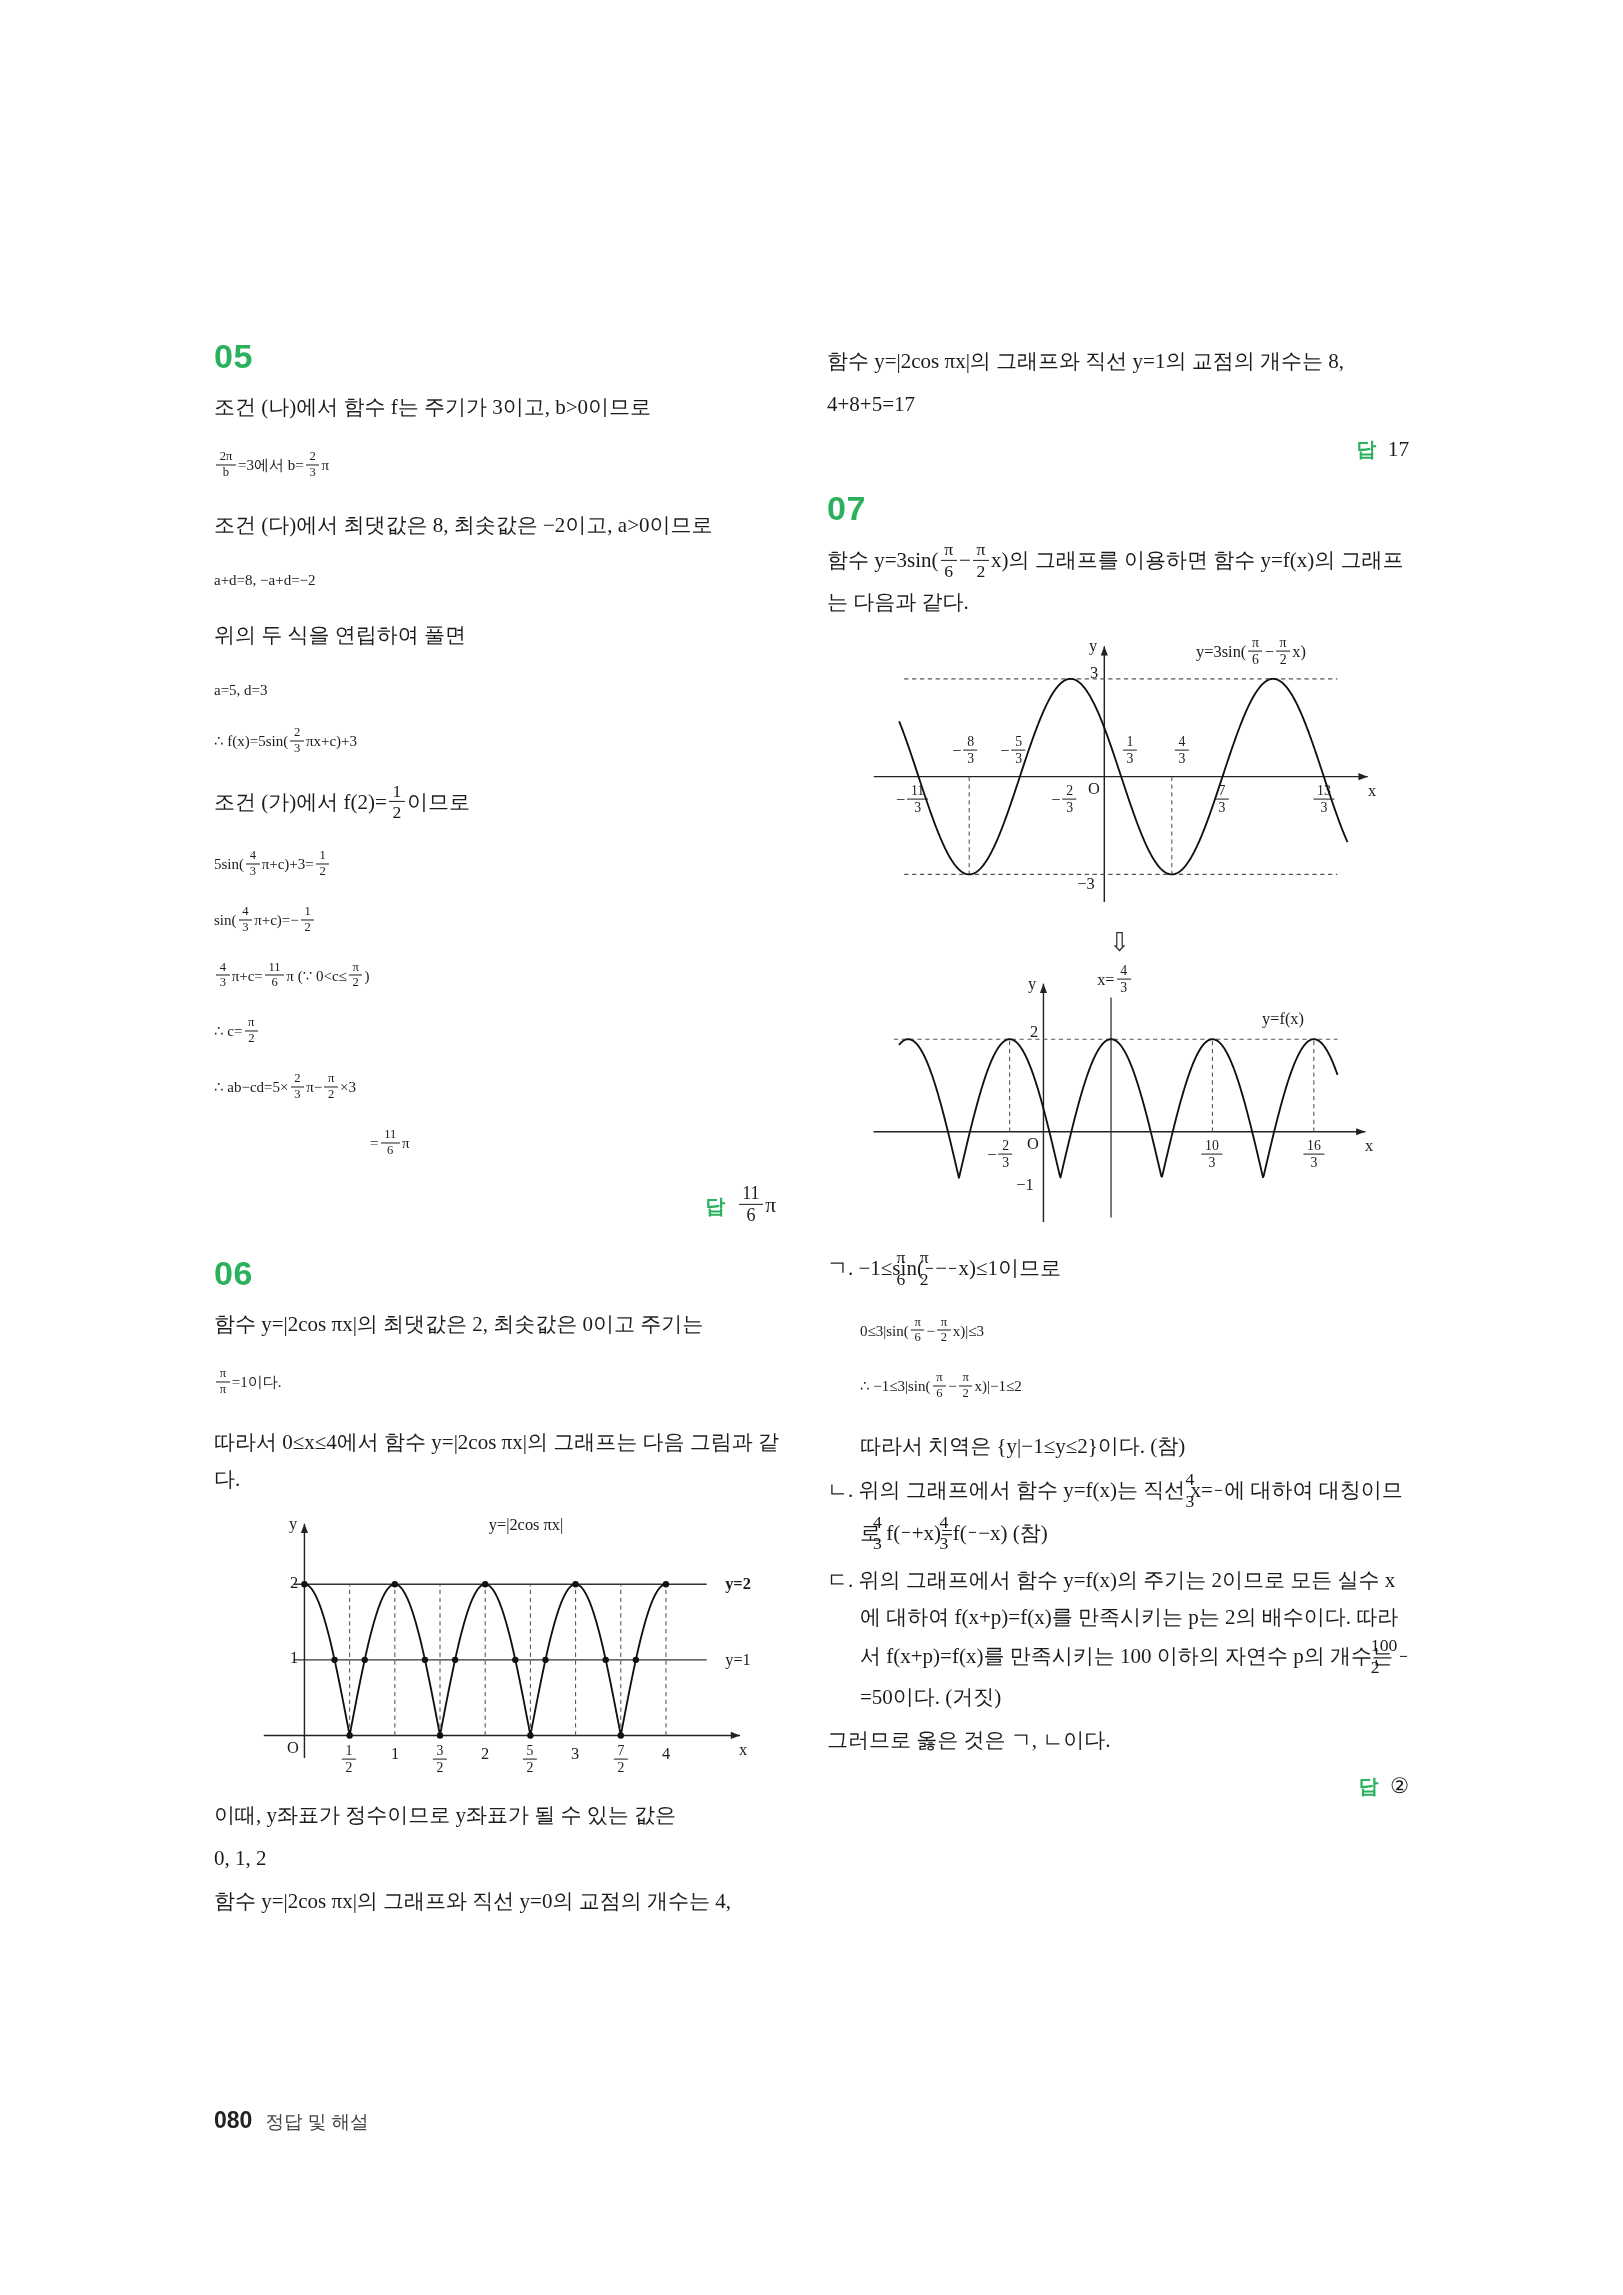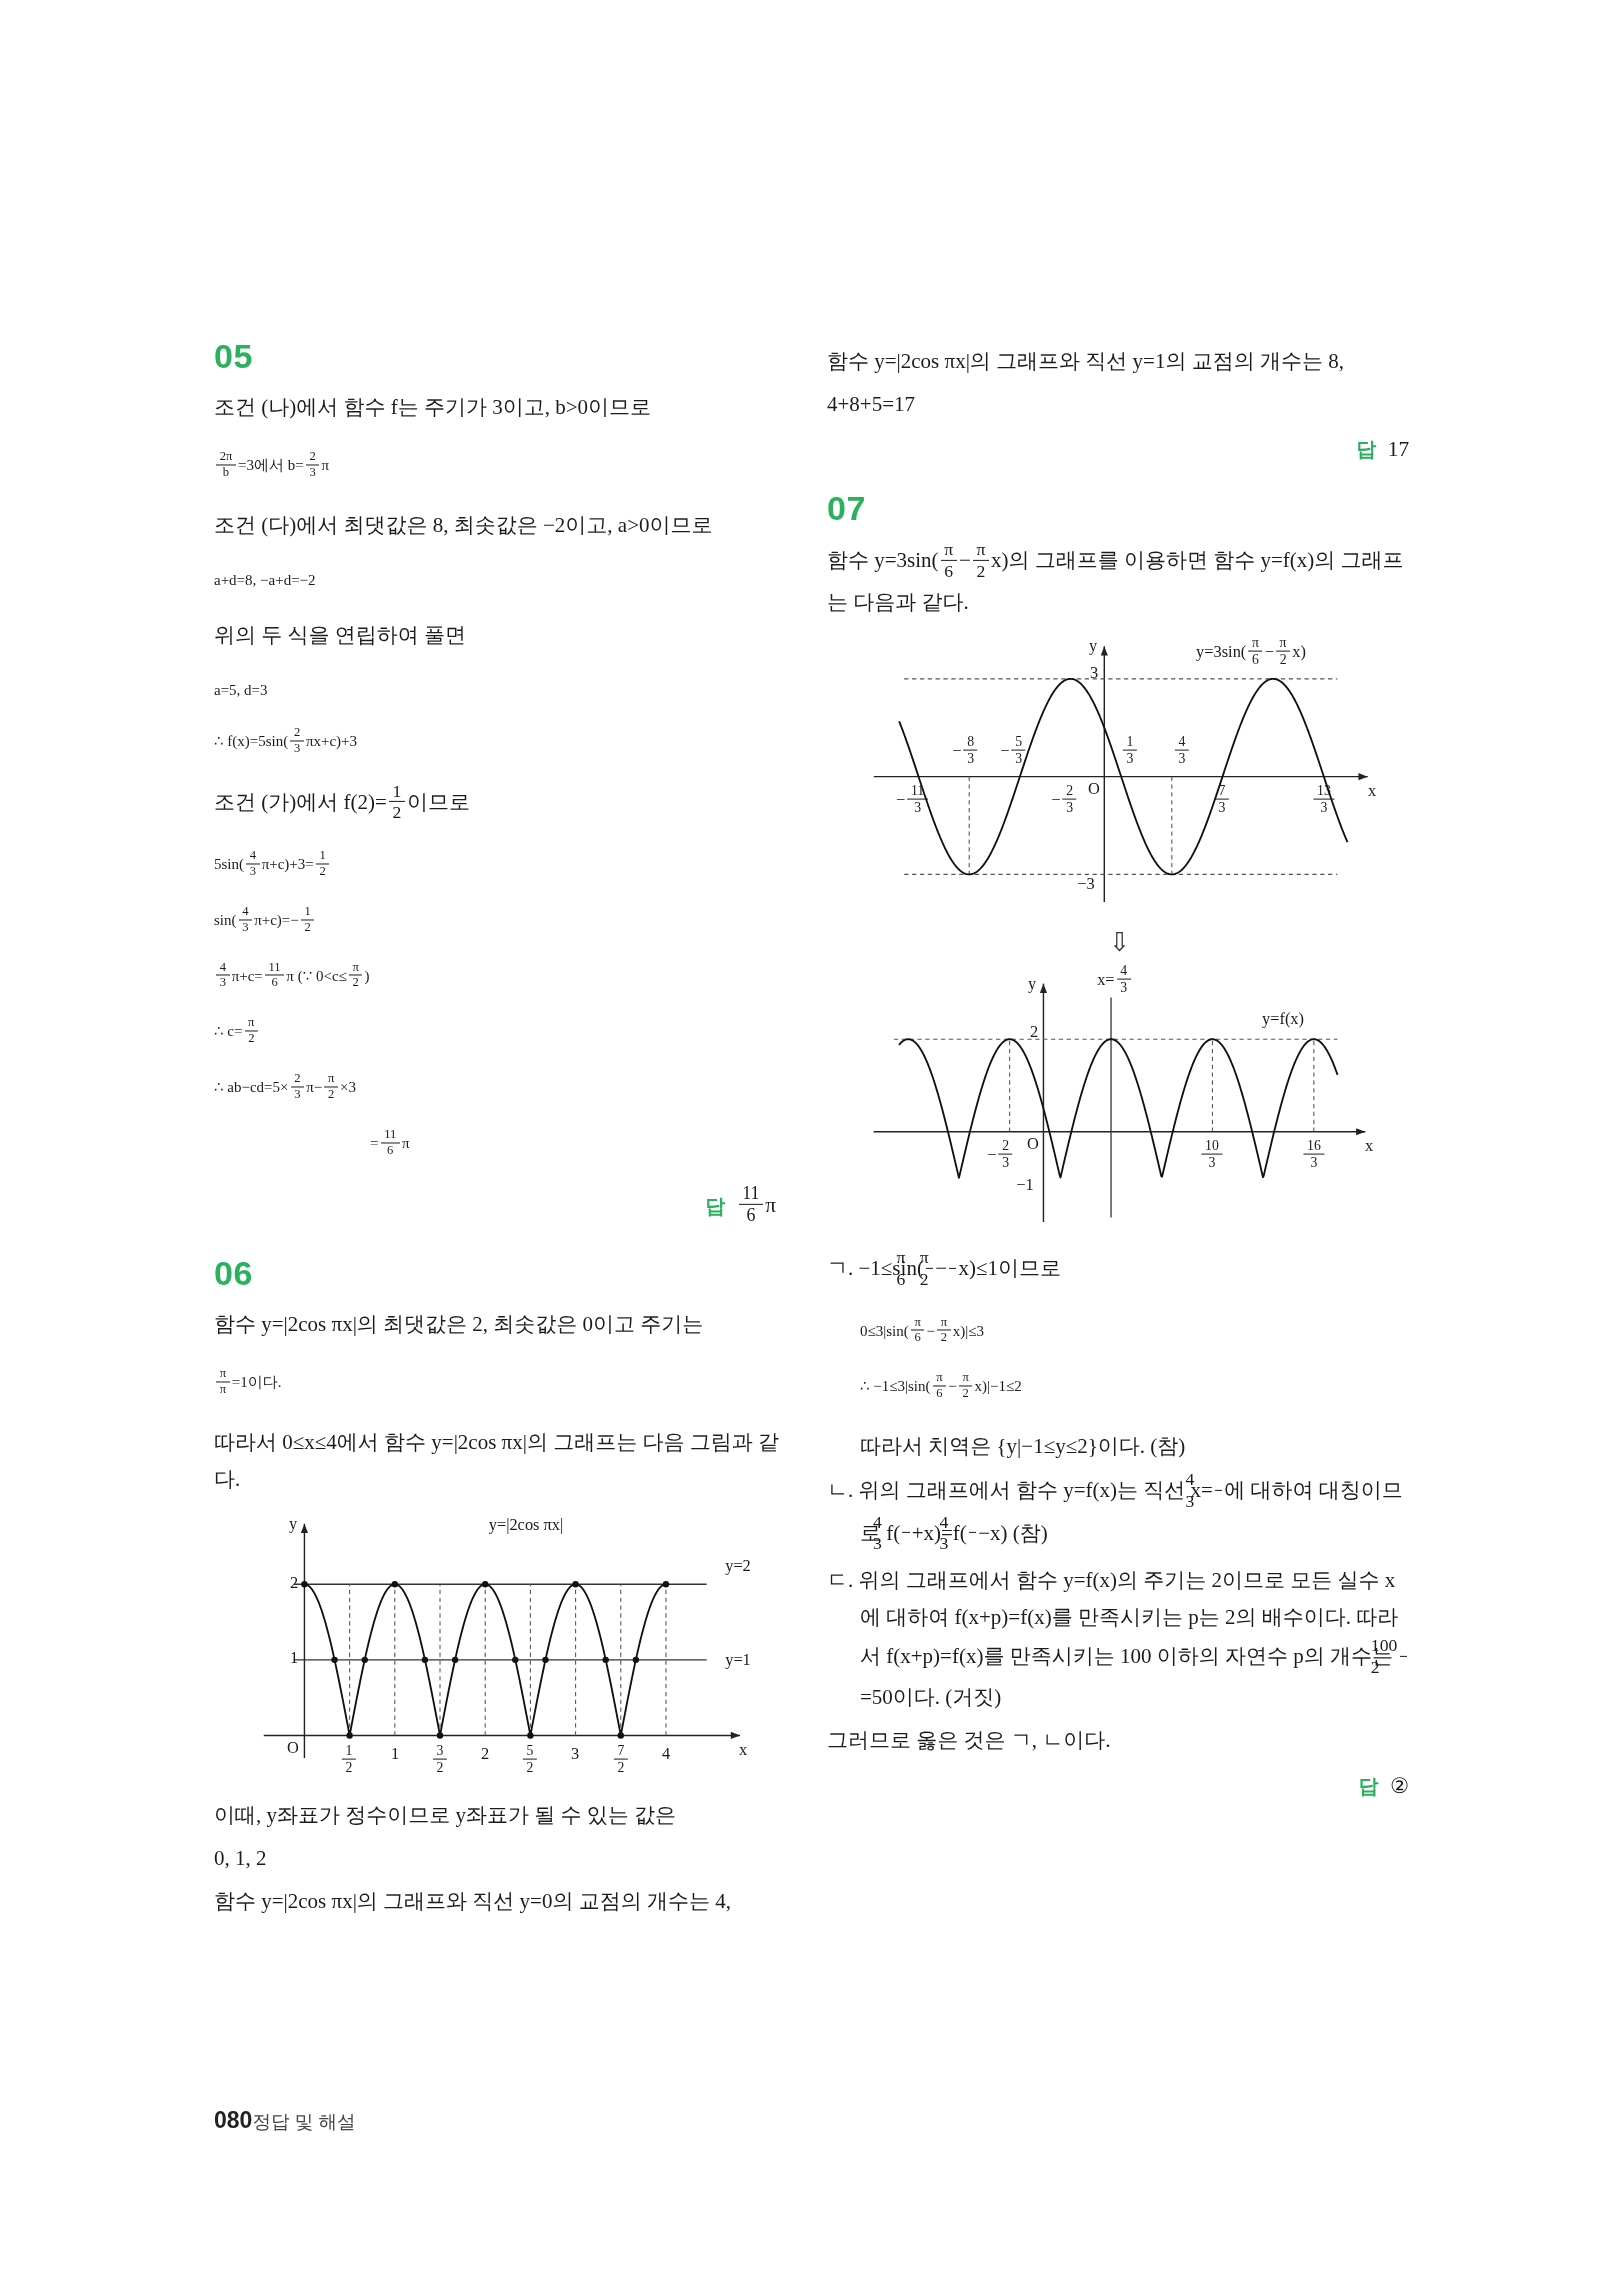--- a/index.html
+++ b/index.html
@@ -25,21 +25,21 @@
   .graph{position:relative;margin:21.4px auto 20px}
   .graph svg{display:block;overflow:visible}
   .glabel{position:absolute;font-size:16.4px;white-space:nowrap;transform:translate(-50%,-50%);line-height:1.1}
   .axis{stroke:#222;stroke-width:2}
   .ah{fill:#222}
   .curve{fill:none;stroke:#111;stroke-width:2.6;stroke-linejoin:round}
   .solid{stroke:#333;stroke-width:1.8}
   .dash{stroke:#555;stroke-width:1.5;stroke-dasharray:6 5}
   .dot{fill:#111}
   .arrow-down{text-align:center;font-size:26px;color:#333;margin:1.4px 0 4.3px}
-  .footer{position:absolute;left:214px;top:2107px;display:flex;align-items:baseline;font-family:"Liberation Sans","DejaVu Sans",sans-serif}
+  .footer{position:absolute;left:214px;top:2107px;display:flex;align-items:baseline;gap:13px;font-family:"Liberation Sans","DejaVu Sans",sans-serif}
   .fp{font-weight:700;font-size:23px;color:#222}
   .fl{font-size:18.6px;color:#444}
 </style>
 </head>
 <body>
 
 <div class="page">
 
   <div class="col col-left">
     <h2 class="pno first">05</h2>
@@ -151,21 +151,21 @@
           <circle cx="265.8715596330276" cy="301.7647058823529" r="4.5" class="dot"></circle>
           <circle cx="392.4770642201836" cy="301.7647058823529" r="4.5" class="dot"></circle>
           <circle cx="519.0825688073395" cy="301.7647058823529" r="4.5" class="dot"></circle>
         </svg>
         <div class="glabel" style="left: 43px; top: 3.8px;">y</div>
         <div class="glabel" style="left: 493px; top: 230px;">x</div>
         <div class="glabel" style="left: 43px; top: 228px;">O</div>
         <div class="glabel" style="left: 44px; top: 63px;">2</div>
         <div class="glabel" style="left: 44px; top: 138px;">1</div>
         <div class="glabel" style="left: 276px; top: 4.5px;">y=|2cos πx|</div>
-        <div class="glabel" style="left: 488px; top: 46px;">y=2</div>
+        <div class="glabel" style="left: 488px; top: 64px; font-weight: bold;">y=2</div>
         <div class="glabel" style="left: 488px; top: 140px;">y=1</div>
         <div class="glabel" style="left: 99px; top: 241px;"><span class="frac">
             <span class="fnum">1</span>
             <span class="fden">2</span>
           </span></div>
         <div class="glabel" style="left: 145px; top: 234px;">1</div>
         <div class="glabel" style="left: 190px; top: 241px;"><span class="frac">
             <span class="fnum">3</span>
             <span class="fden">2</span>
           </span></div>

